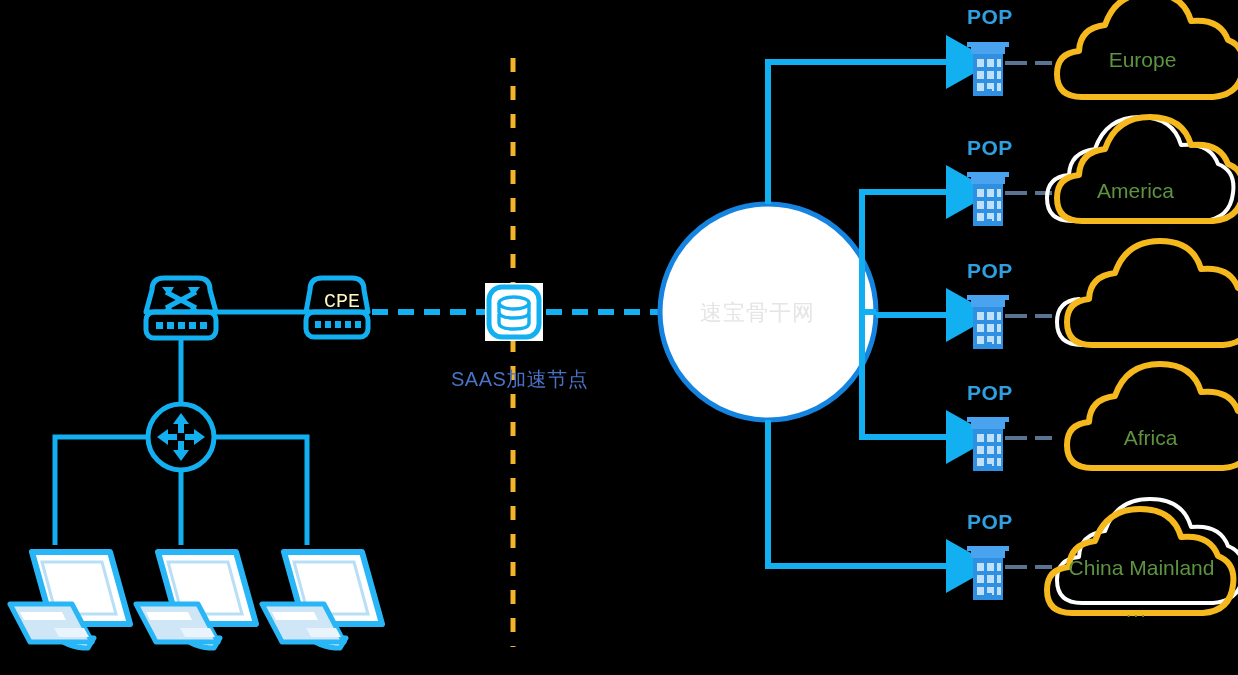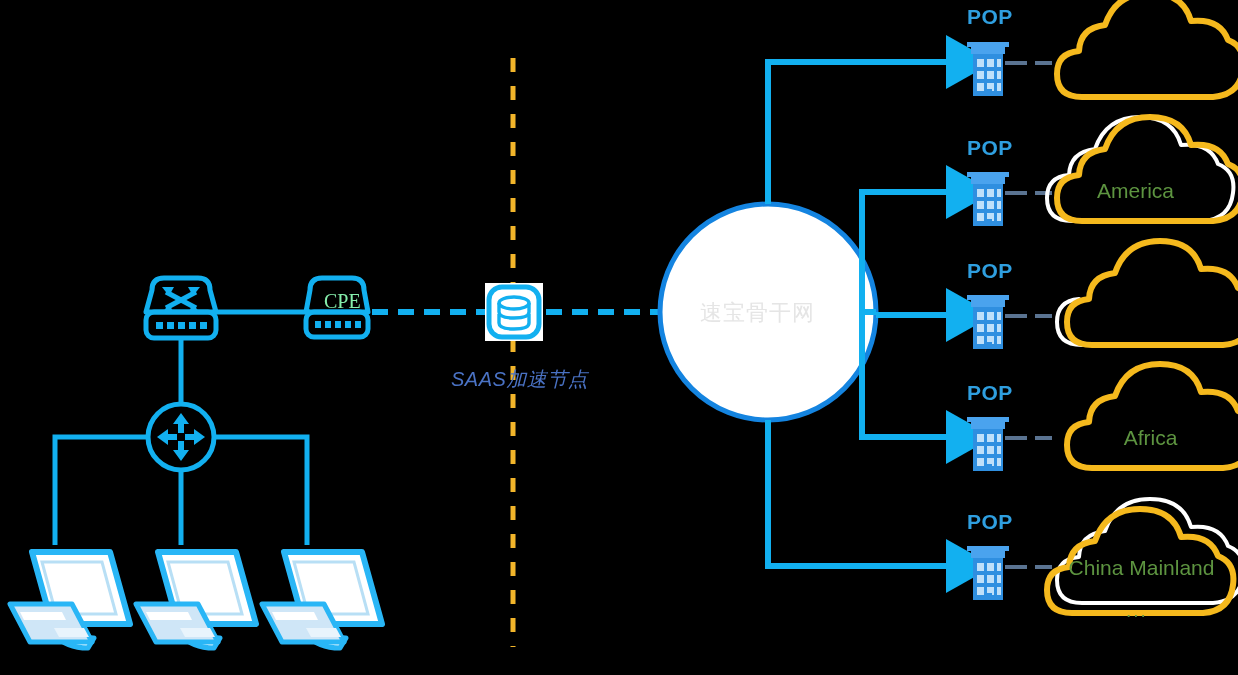--- a/index.html
+++ b/index.html
@@ -51,26 +51,25 @@
     color: #e5e5e5;
     font-size: 22px;
     font-family: "Liberation Sans", sans-serif;
     letter-spacing: 1px;
   }
   .saas-label {
     color: #4a72c4;
     font-size: 20px;
     font-family: "Liberation Sans", sans-serif;
     letter-spacing: 0.5px;
-    font-style: italic;
   }
   .cpe-label {
-    color: #86efac;
+    color: #fef9c3;
     font-size: 20px;
-    font-family: Liberation Serif, serif;
+    font-family: Liberation Mono, monospace;
   }
 </style>
 </head>
 <body>
 
 <div id="stage">
 
   <svg width="1238" height="675" viewBox="0 0 1238 675">
     <defs>
       <marker id="arrowBlue" markerWidth="9" markerHeight="9" refX="2" refY="4.5" orient="auto" markerUnits="strokeWidth">
@@ -356,18 +355,19 @@
   <div class="lbl saas-label" style="left:451px; top:366px;">SAAS加速节点</div>
 
   <div class="lbl backbone-label" style="left:700px; top:298px;">速宝骨干网</div>
 
   <div class="lbl pop-label" style="left:967px; top:5px;">POP</div>
   <div class="lbl pop-label" style="left:967px; top:136px;">POP</div>
   <div class="lbl pop-label" style="left:967px; top:259px;">POP</div>
   <div class="lbl pop-label" style="left:967px; top:381px;">POP</div>
   <div class="lbl pop-label" style="left:967px; top:510px;">POP</div>
 
+  <div class="lbl cloud-label" style="left:1055px; top:48px; width:175px;">Europe</div>
   <div class="lbl cloud-label" style="left:1055px; top:179px; width:161px;">America</div>
   <div class="lbl cloud-label" style="left:1049px; top:556px; width:185px;">China Mainland</div>
   <div class="lbl cloud-label" style="left:1063px; top:426px; width:175px;">Africa</div>
   <div class="lbl cloud-dots" style="left:1126px; top:600px;">...</div>
 
 </div>
 
 </body></html>

